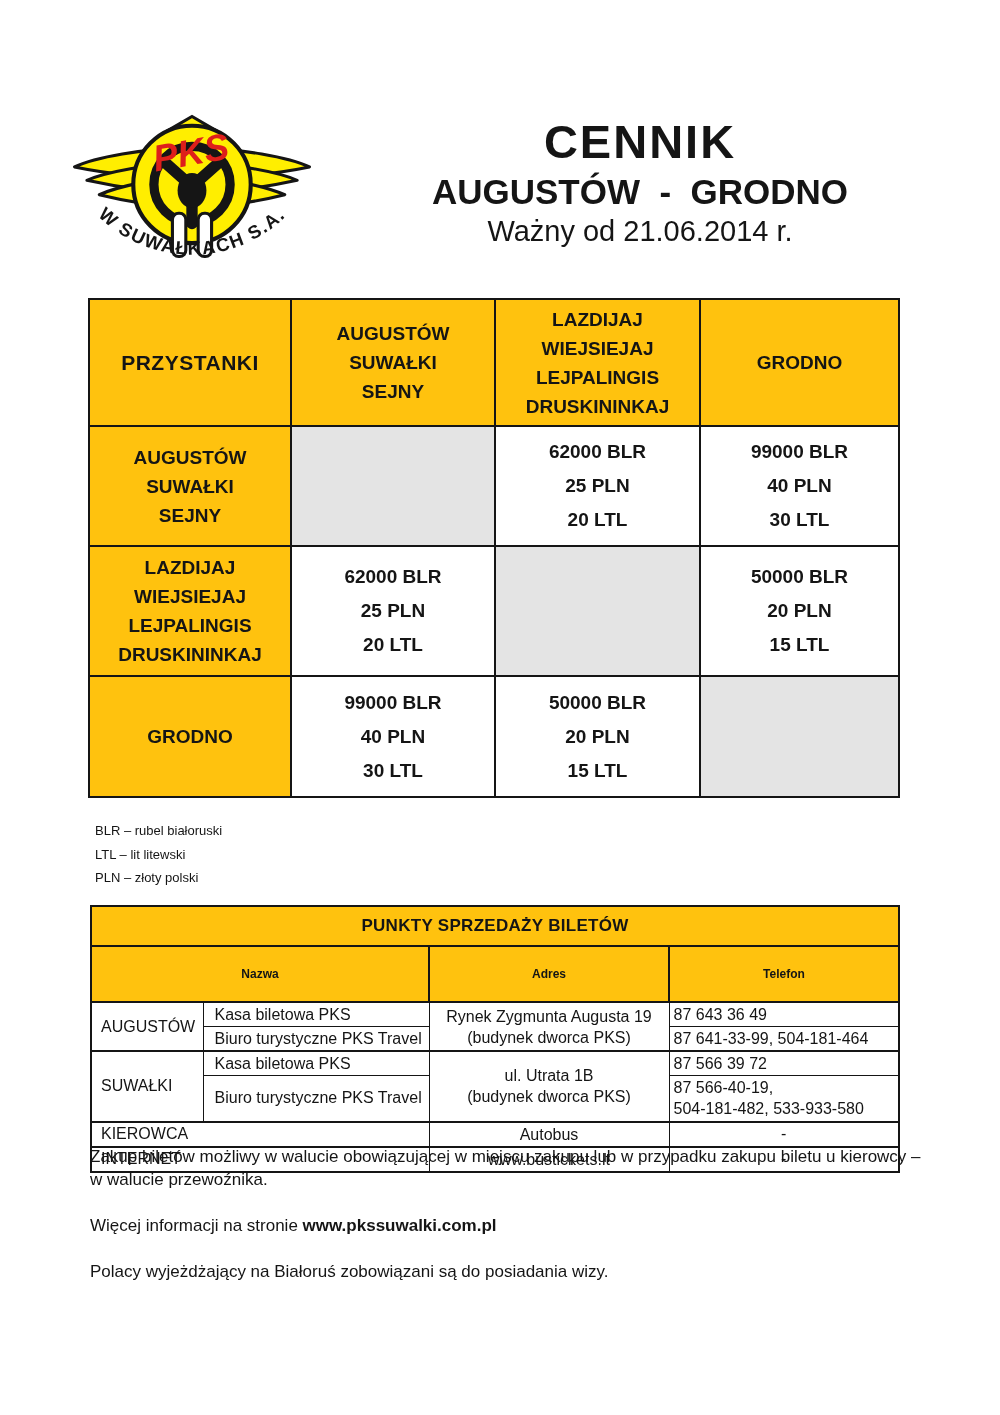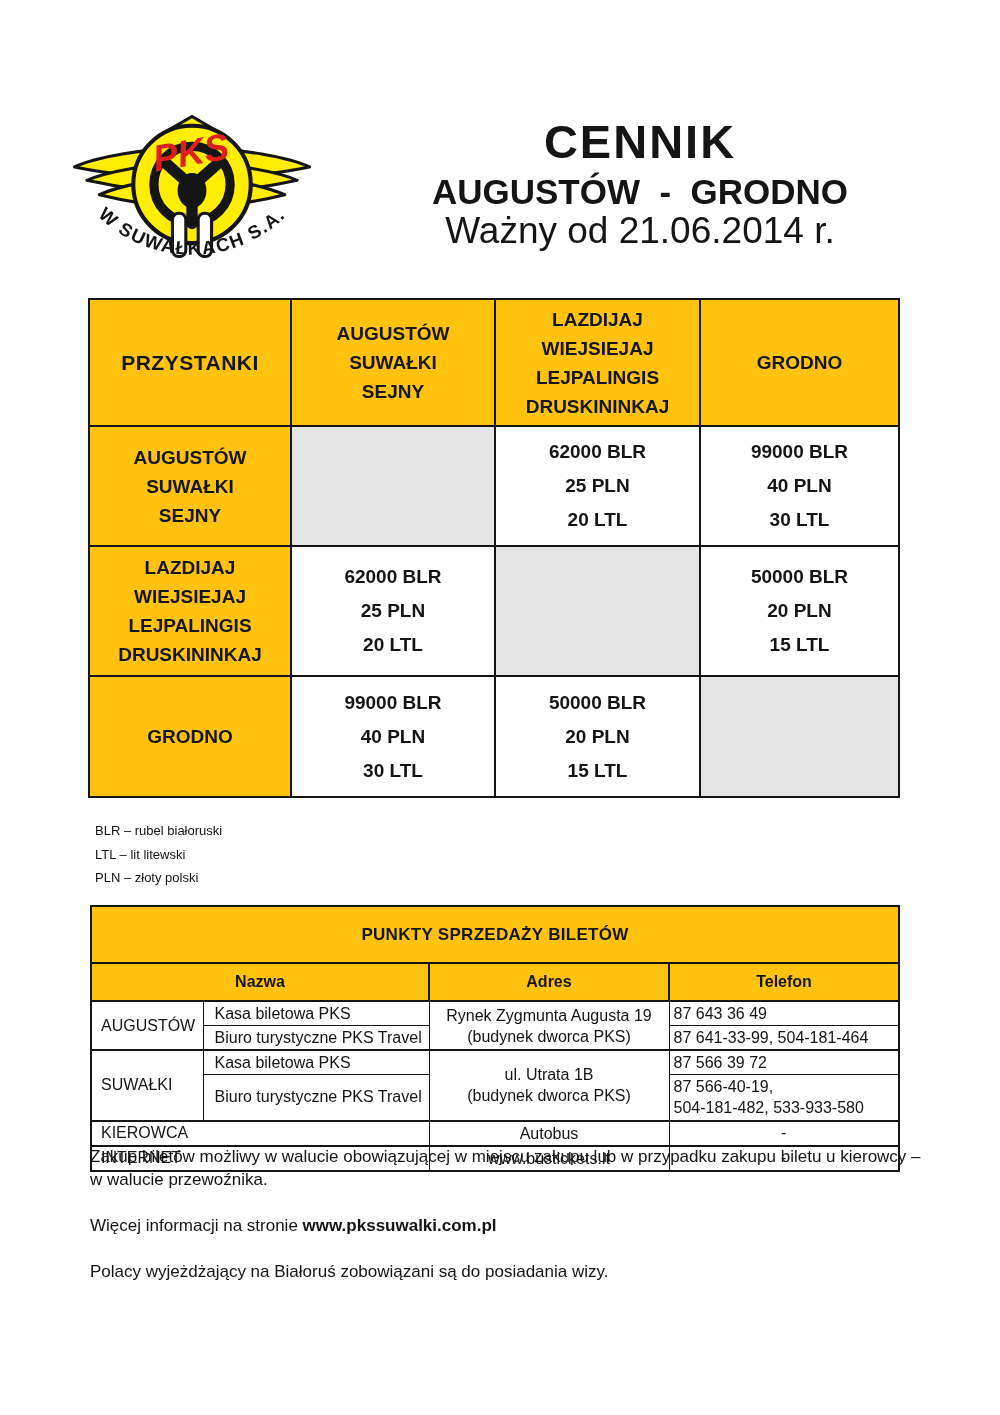--- a/index.html
+++ b/index.html
@@ -13,45 +13,45 @@
   html,body{background:#fff;}
   .page{
     position:relative;width:1000px;height:1415px;background:#ffffff;
     font-family:"Liberation Sans",sans-serif;color:var(--ink);overflow:hidden;
   }
   
   .logo{position:absolute;left:66px;top:102px;width:252px;height:170px;}
   .titles{position:absolute;left:340px;top:116px;width:600px;text-align:center;}
   .t-main{font-size:47px;font-weight:bold;letter-spacing:2px;line-height:52px;}
   .t-route{font-size:35px;font-weight:bold;line-height:42px;margin-top:3px;white-space:pre;}
-  .t-valid{font-size:37px;line-height:32px;margin-top:2px;}
+  .t-valid{font-size:29px;line-height:32px;margin-top:2px;}
   
   table{border-collapse:collapse;table-layout:fixed;}
   .price-table{position:absolute;left:88px;top:298px;width:810px;}
   .price-table td{
     border:2px solid var(--ink);text-align:center;vertical-align:middle;
     font-weight:bold;
   }
   .price-table td.y{background:var(--table-yellow);}
   .price-table td.g{background:var(--empty-gray);}
   .corner{font-size:21px;letter-spacing:.5px;}
   .stops{font-size:19px;line-height:29px;}
   .fare{font-size:19px;line-height:34px;}
   
   .legend{position:absolute;left:95px;top:819px;font-size:13px;line-height:23.5px;}
   
   .sales{position:absolute;left:90px;top:905px;width:808px;border:2px solid var(--ink);}
   .sales td{border:1px solid var(--ink);font-size:16px;vertical-align:middle;padding:1px 0;}
   .sales td.stitle{
     background:var(--table-yellow);font-weight:bold;text-align:center;
-    font-size:17px;height:57px;border:2px solid var(--ink);letter-spacing:.3px;
+    font-size:17px;height:40px;border:2px solid var(--ink);letter-spacing:.3px;
   }
   .sales tr.sh td{
     background:var(--table-yellow);font-weight:bold;text-align:center;
-    height:38px;border:2px solid var(--ink);font-size:16px;
+    height:56px;border:2px solid var(--ink);font-size:12px;
   }
   .sales td.city{padding-left:9px;}
   .sales td.nm{padding-left:11px;}
   .sales td.ad{text-align:center;line-height:21px;}
   .sales td.ph{padding-left:4px;line-height:21px;}
   .sales td.dash{text-align:center;}
   .sales tr.gs td{border-top:2px solid var(--ink);}
   .sales tr.h23{height:23px;}
   .sales tr.h45{height:46px;}
   

